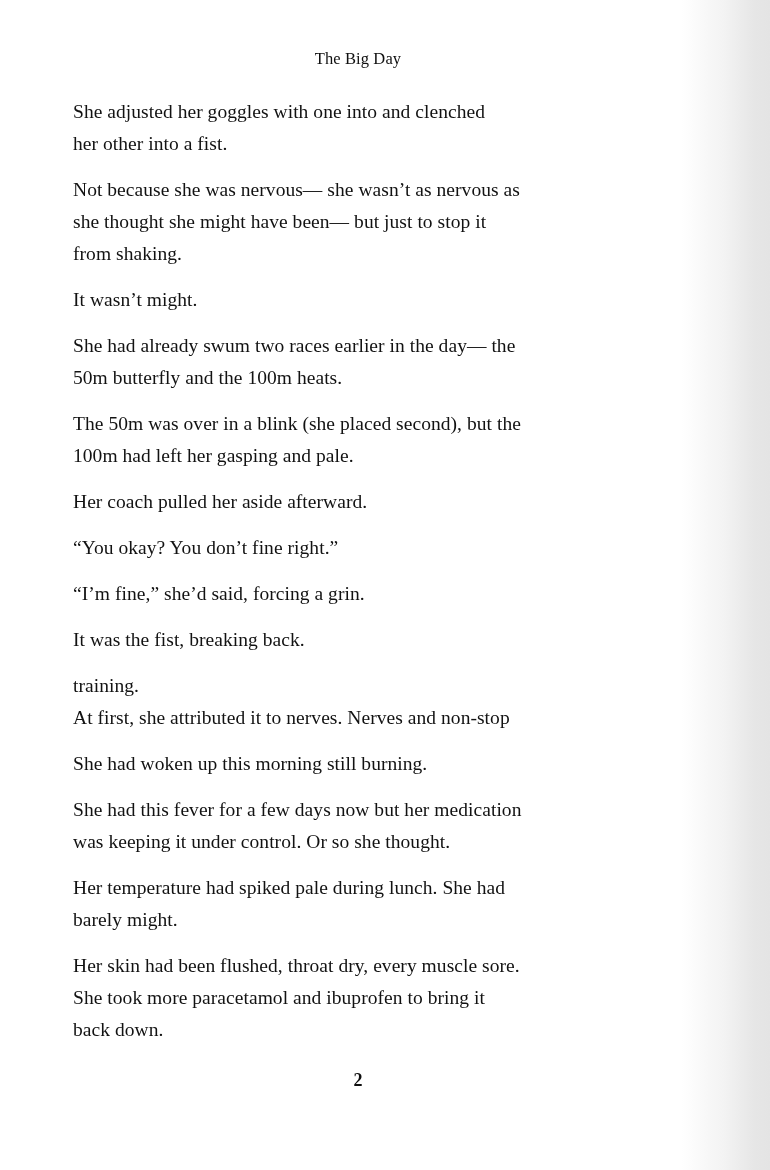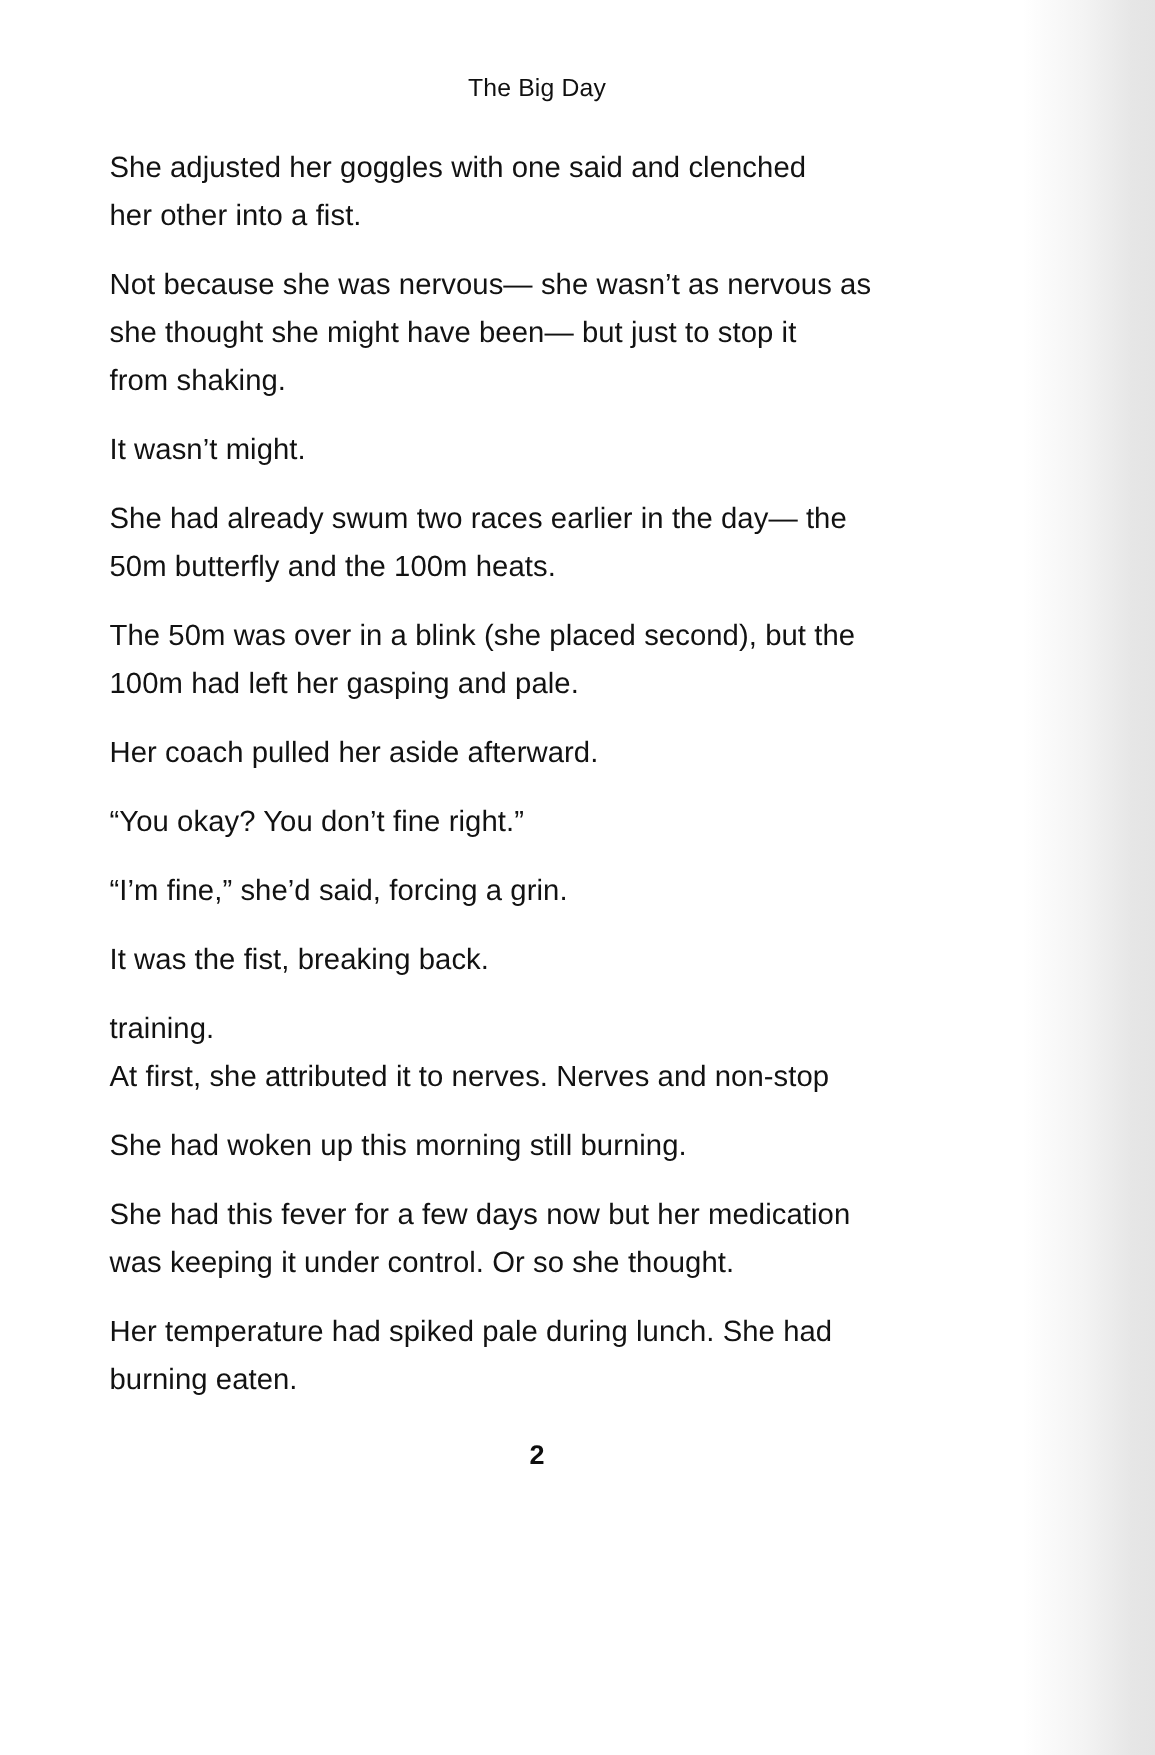--- a/index.html
+++ b/index.html
@@ -11,21 +11,21 @@
     position: relative;
     width: 770px;
     height: 1170px;
     overflow: hidden;
     background: linear-gradient(to right,
       #ffffff 0%,
       #ffffff 88.5%,
       #f3f3f3 94%,
       #e6e6e6 98%,
       #e4e4e4 100%);
-    font-family: Liberation Sans, sans-serif;
+    font-family: Liberation Serif, serif;
     color: #121212;
   }
   .page-content {
     position: absolute;
     top: 0;
     left: 0;
     width: 716px;
     height: 100%;
   }
   .book-title {
@@ -66,21 +66,21 @@
 </style>
 </head>
 <body>
 
 <div class="screen">
   <div class="page-content">
     <div class="book-title">The Big Day</div>
 
     <div class="body-text">
         <div class="paragraph">
-          <div class="line">She adjusted her goggles with one said and clenched</div>
+          <div class="line">She adjusted her goggles with one into and clenched</div>
           <div class="line">her other into a fist.</div>
         </div>
         <div class="paragraph">
           <div class="line">Not because she was nervous— she wasn’t as nervous as</div>
           <div class="line">she thought she might have been— but just to stop it</div>
           <div class="line">from shaking.</div>
         </div>
         <div class="paragraph">
           <div class="line">It wasn’t might.</div>
         </div>
@@ -110,19 +110,24 @@
         </div>
         <div class="paragraph">
           <div class="line">She had woken up this morning still burning.</div>
         </div>
         <div class="paragraph">
           <div class="line">She had this fever for a few days now but her medication</div>
           <div class="line">was keeping it under control. Or so she thought.</div>
         </div>
         <div class="paragraph">
           <div class="line">Her temperature had spiked pale during lunch. She had</div>
-          <div class="line">burning eaten.</div>
+          <div class="line">barely might.</div>
+        </div>
+        <div class="paragraph">
+          <div class="line">Her skin had been flushed, throat dry, every muscle sore.</div>
+          <div class="line">She took more paracetamol and ibuprofen to bring it</div>
+          <div class="line">back down.</div>
         </div>
       </div>
 
     <div class="page-number">2</div>
   </div>
 </div>
 
 </body></html>

